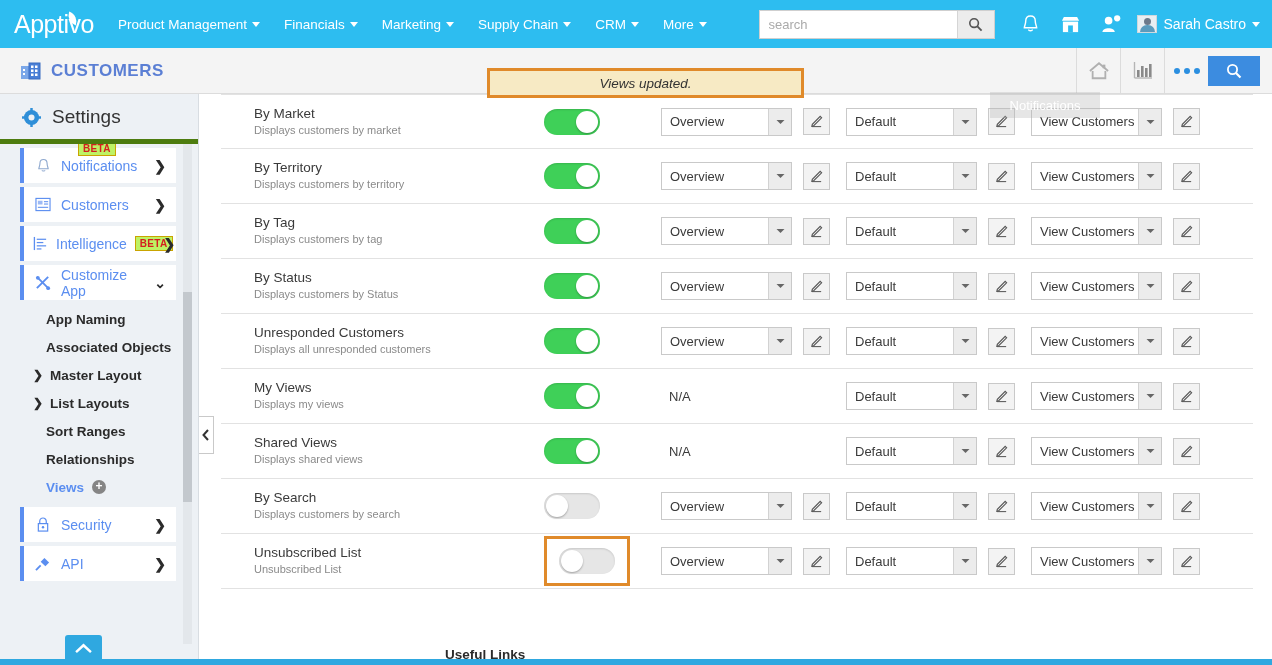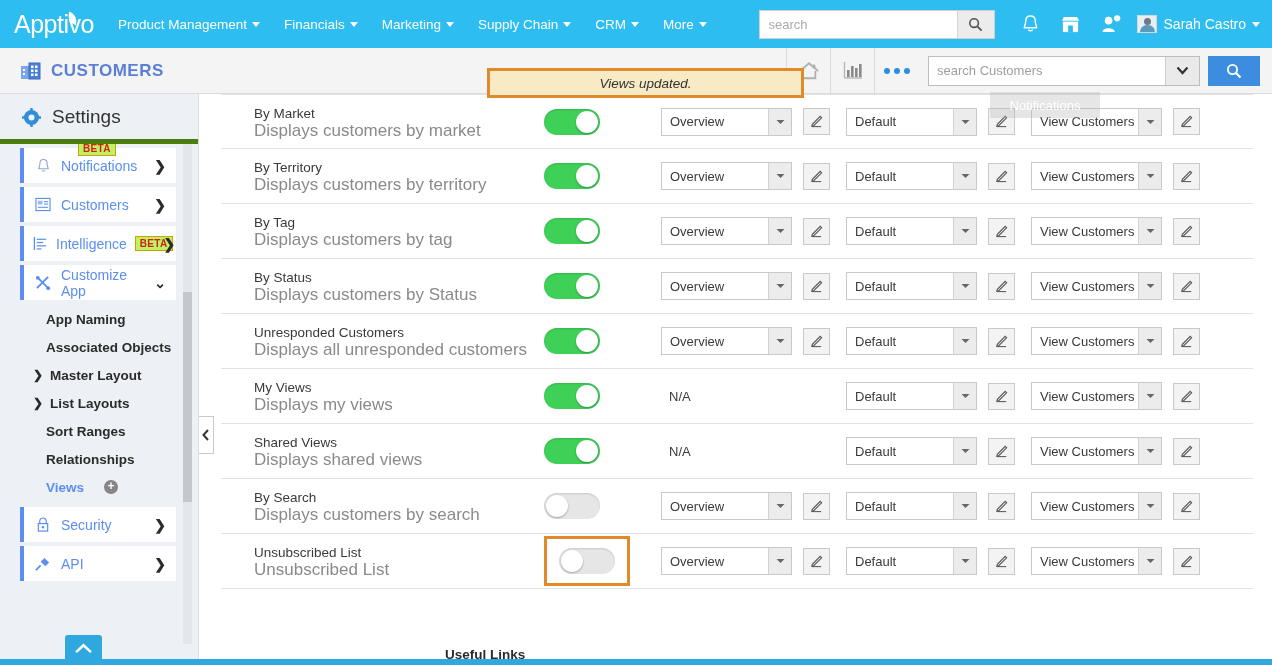--- a/index.html
+++ b/index.html
@@ -160,21 +160,21 @@
     background: #bef264; border: 1px solid #c9a400; color: #d42020;
     font-size: 10px; font-weight: bold; padding: 1px 4px; letter-spacing: .3px;
   }
   .beta-float { position: absolute; left: 54px; top: -7px; }
   .sb-sub {
     padding-left: 33px; font-size: 13.5px; color: #2b2b2b;
     font-weight: bold; height: 28px; display: flex; align-items: center;
   }
   .sb-sub .ar { margin-right: 7px; font-size: 12px; }
   .sb-sub.indent { padding-left: 46px; }
-  .sb-sub.active { color: #5b8ef0; gap: 12px; }
+  .sb-sub.active { color: #5b8ef0; }
   .plus-circle {
     width: 14px; height: 14px; border-radius: 50%; background: #858585;
     color: #fff; font-size: 12px; line-height: 13px; text-align: center;
     margin-left: 8px; font-weight: bold;
   }
   .scroll-top {
     position: absolute; left: 65px; bottom: -2px; width: 37px; height: 32px;
     background: #2fa8e0; display: flex; align-items: flex-start;
     justify-content: center; padding-top: 7px; border-radius: 3px 3px 0 0;
   }
@@ -188,21 +188,21 @@
   
   .main { flex: 1; background: #fff; position: relative; overflow: hidden; }
   .table { width: 1032px; margin-left: 22px; }
   .row {
     height: 55px; display: flex; align-items: center;
     border-bottom: 1px solid #e2e2e2;
   }
   .row:first-child { border-top: 1px solid #e2e2e2; }
   .cell-name { width: 310px; padding-left: 33px; }
   .cell-name .t { font-size: 13.5px; color: #3a3a3a; line-height: 17px; }
-  .cell-name .d { font-size: 17px; color: #8a8a8a; line-height: 17px; }
+  .cell-name .d { font-size: 11px; color: #8a8a8a; line-height: 17px; }
   .cell-toggle { width: 130px; display: flex; justify-content: flex-start; padding-left: 13px; }
   .toggle {
     width: 56px; height: 26px; border-radius: 14px; position: relative;
     background: #3fd058; box-shadow: inset 0 1px 2px rgba(0,0,0,.13);
   }
   .toggle.off { background: #e6e6e6; }
   .toggle .knob {
     position: absolute; top: 2px; right: 2px; width: 22px; height: 22px;
     border-radius: 50%; background: #fff; box-shadow: 0 1px 2px rgba(0,0,0,.3);
   }
@@ -348,28 +348,20 @@
         <rect x="16" y="3" width="2.6" height="13" fill="#8a8a8a"></rect>
       </svg>
     </div>
     <div class="icon-cell">
       <div class="dots">
           <i></i>
           <i></i>
           <i></i>
         </div>
     </div>
-    <div class="cust-search">
-      <input type="text" placeholder="search Customers" style="">
-      <div class="cs-drop">
-        <svg width="13" height="9" viewBox="0 0 13 9">
-          <path d="M1.5 1.5 L6.5 7 L11.5 1.5" fill="none" stroke="#333" stroke-width="2.2"></path>
-        </svg>
-      </div>
-    </div>
     <div class="cs-go">
       <svg width="16" height="16" viewBox="0 0 16 16">
         <circle cx="6.5" cy="6.5" r="4.6" fill="none" stroke="#fff" stroke-width="1.8"></circle>
         <line x1="10" y1="10" x2="14.5" y2="14.5" stroke="#fff" stroke-width="2.2"></line>
       </svg>
     </div>
   </div>
 
   <div class="tooltip-ghost">
     <span>Notifications</span>

